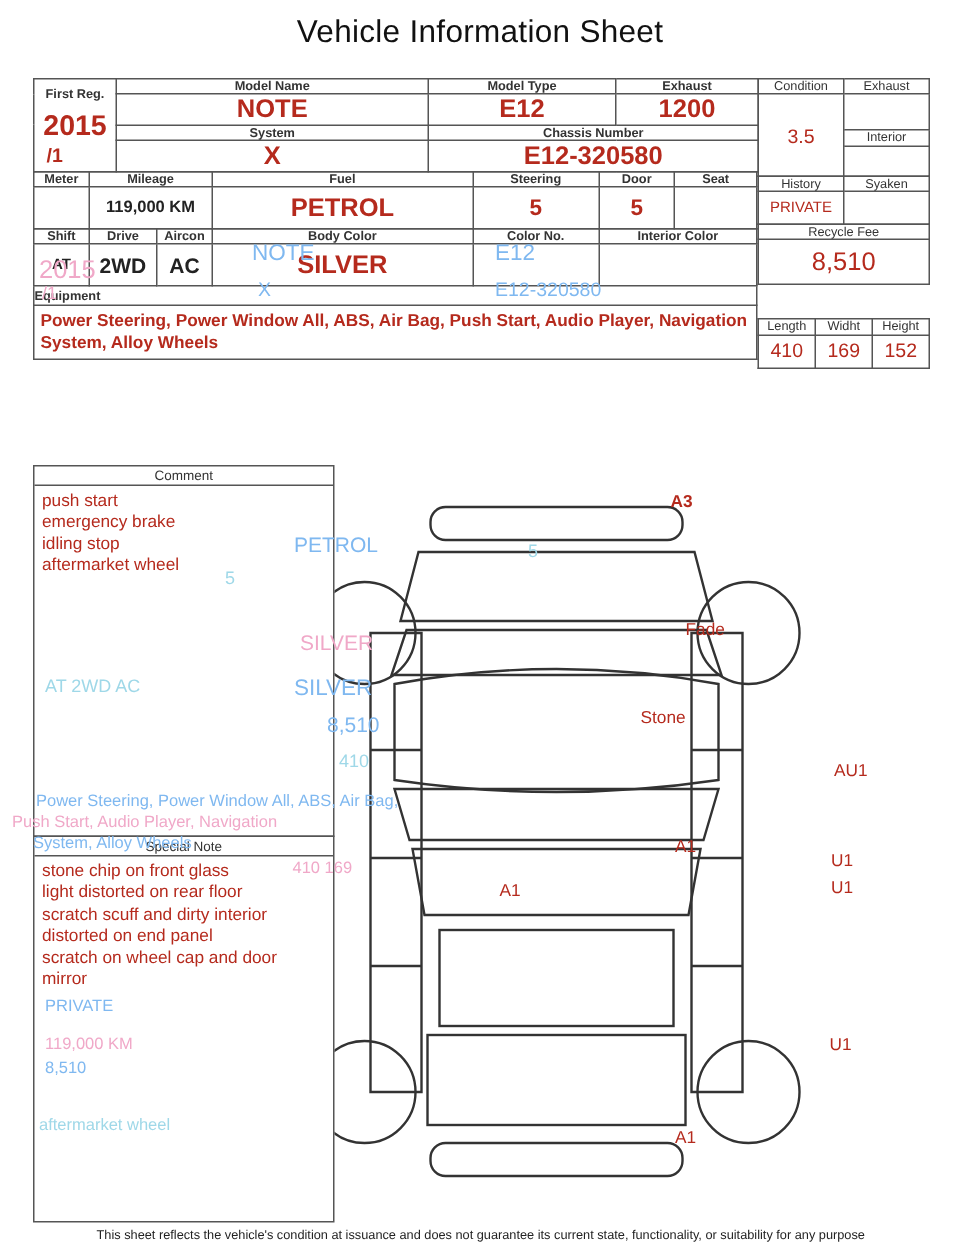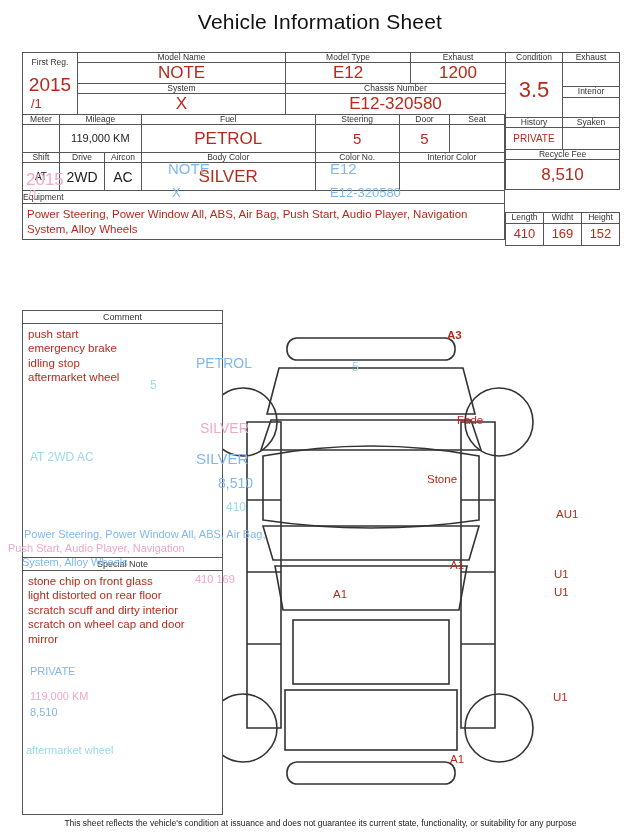--- a/index.html
+++ b/index.html
@@ -66,21 +66,21 @@
 
   
   .top-wrap {
     position: absolute;
     left: 22px;
     top: 52px;
     width: 597px;
     display: flex;
     align-items: flex-start;
   }
-  .left-block { width: 483px; }
+  .left-block { width: 483px; font-weight: bold; }
   .right-block { width: 114px; }
 
   
   .t1 { width: 483px; }
 
   .t2 { width: 483px; }
   .t3 { width: 483px; }
 
   .equip-hdr {
     border: 1px solid #555;
@@ -109,21 +109,21 @@
   .recycle-val {
     font-size: 17px;
     color: #b52a1d;
     padding: 4px 0 6px 0;
   }
   .priv {
     font-size: 10px;
     color: #b52a1d;
   }
   .cond-val {
-    font-size: 22px;
+    font-size: 13px;
     color: #b52a1d;
     padding: 4px 0;
   }
 
   
   .lower {
     position: absolute;
     left: 22px;
     top: 310px;
     width: 597px;
@@ -381,20 +381,21 @@
           <div>idling stop</div>
           <div>aftermarket wheel</div>
         </div>
       </div>
       <div class="note-box special-box" style="margin-top:-1px;">
         <div class="note-title">Special Note</div>
         <div class="note-body">
           <div>stone chip on front glass</div>
           <div>light distorted on rear floor</div>
           <div>scratch scuff and dirty interior</div>
+          <div>distorted on end panel</div>
           <div>scratch on wheel cap and door mirror</div>
         </div>
       </div>
     </div>
 
     <div class="diagram-col">
       <svg width="348" height="505" viewBox="0 0 348 505">
         <g fill="none" stroke="#333" stroke-width="1.6">
 
           <rect x="64" y="28" width="168" height="22" rx="10"></rect>

